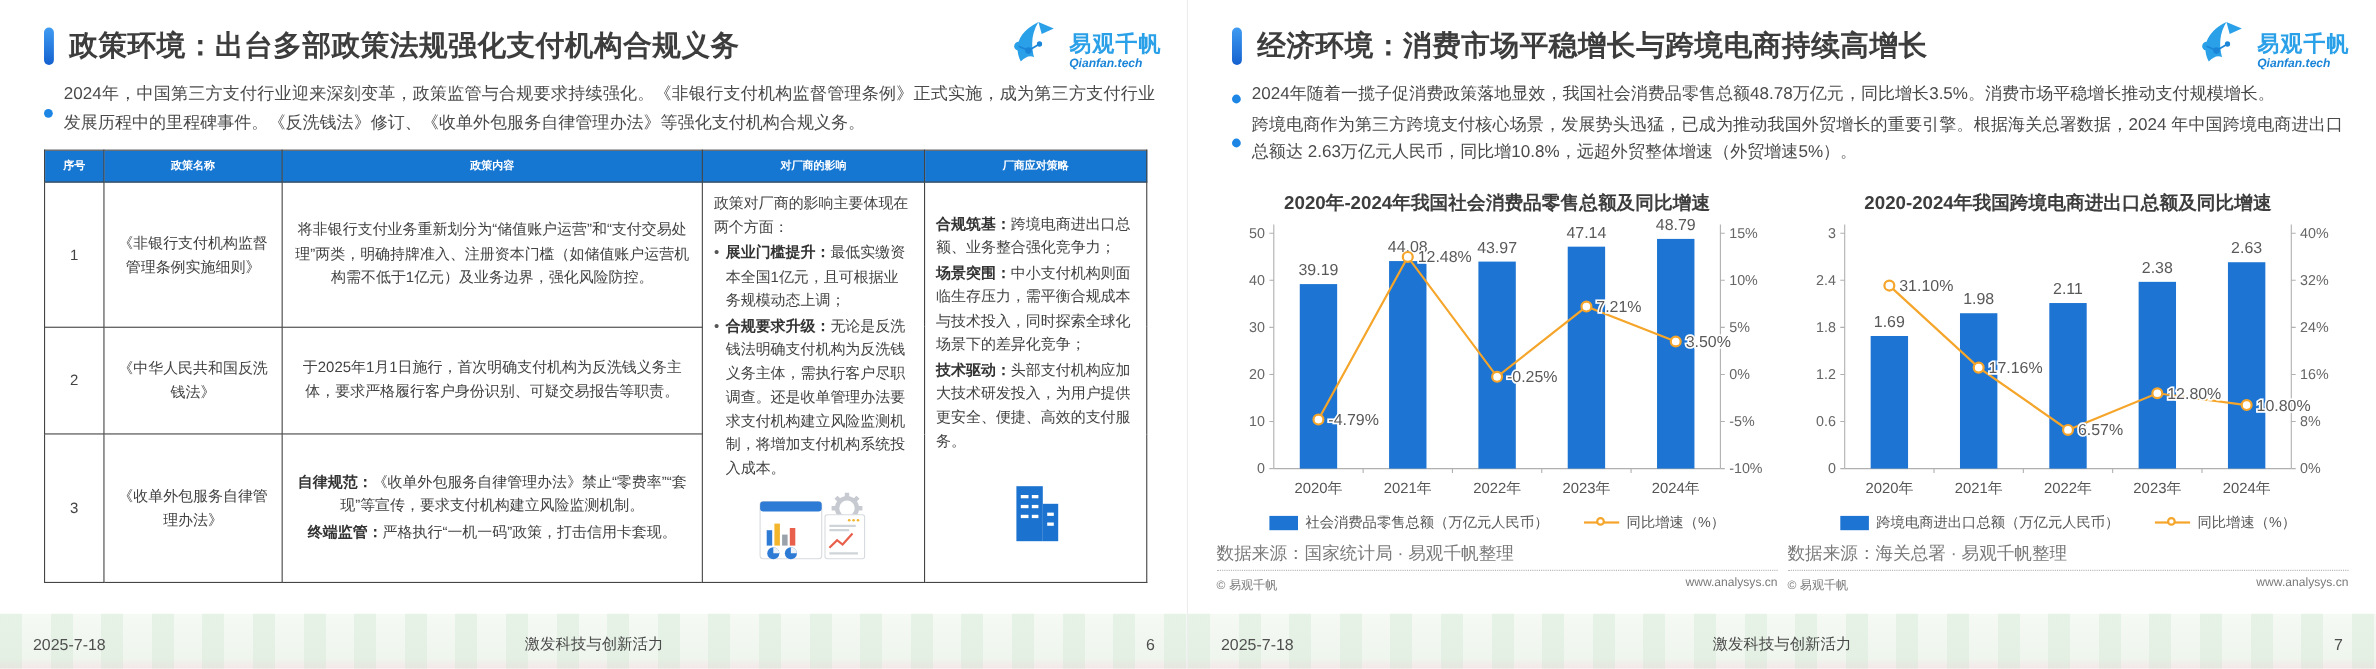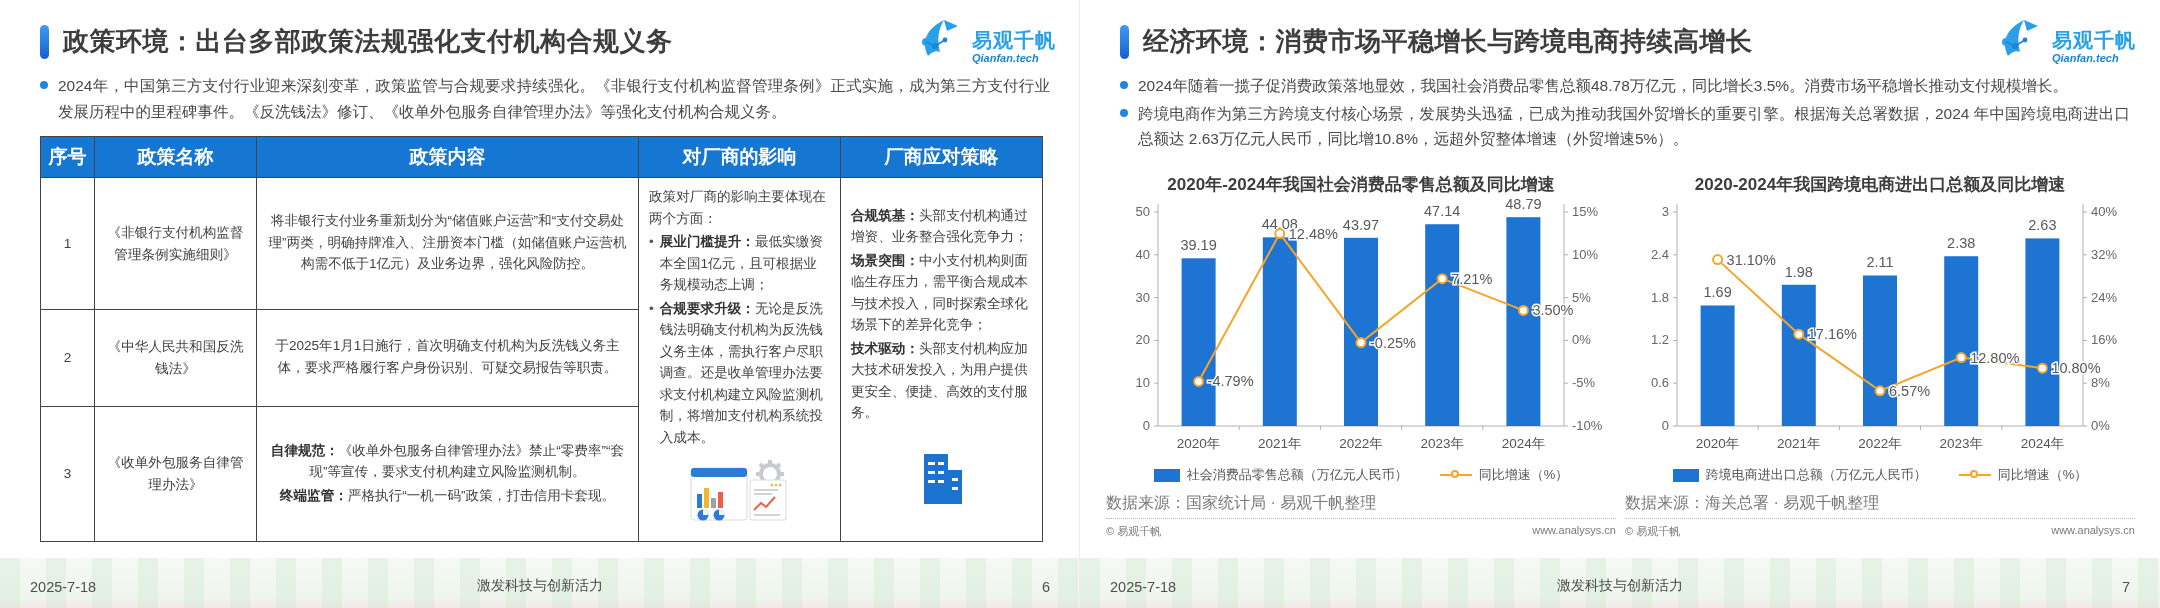--- a/index.html
+++ b/index.html
@@ -15,28 +15,28 @@
   .accent{width:9px;height:34px;border-radius:5px;background:linear-gradient(180deg,#3f9bf2,#1461cf);margin-right:14px;flex:none;}
   .title{font-size:26px;font-weight:bold;color:#3d3d3d;letter-spacing:.5px;white-space:nowrap;}
   .logo{position:absolute;right:-6px;top:-8px;display:flex;align-items:flex-end;}
   .logo svg{display:block;}
   .logo-txt{margin-left:6px;line-height:1;}
   .logo-name{font-size:20px;color:#2aa0e8;font-weight:bold;letter-spacing:1px;}
   .logo-sub{font-size:11px;color:#1b85d8;font-weight:bold;font-style:italic;margin-top:3px;}
 
   
   .bullets{margin:14px 30px 0 40px;}
-  .b-row{display:flex;margin-bottom:2px;}
+  .b-row{display:flex;margin-bottom:2px;align-items:center;}
   .b-dot{flex:none;width:8px;height:8px;border-radius:50%;background:#1d86e5;margin:8px 10px 0 0;}
   .b-txt{font-size:15.5px;line-height:1.66;color:#4a4a4a;text-align:justify;}
 
   
   .tbl-wrap{margin:12px 30px 0 40px;}
   table.policy{border-collapse:collapse;width:1002px;table-layout:fixed;}
-  table.policy th{background:#1677d2;color:#fff;font-size:19px;font-weight:bold;padding:7px 4px;border:1px solid #444;}
+  table.policy th{background:#1677d2;color:#fff;font-size:10px;font-weight:bold;padding:7px 4px;border:1px solid #444;}
   table.policy td{border:1px solid #444;font-size:13.6px;line-height:1.58;color:#424242;padding:8px 10px;vertical-align:middle;}
   td.c-no{text-align:center;}
   td.c-name{text-align:center;padding:8px 8px;}
   td.c-content{text-align:center;}
   td.c-merged{vertical-align:top;}
   .lead{font-weight:bold;color:#333;}
   .cell-p{margin:0 0 2px 0;}
   .imp-item{display:flex;margin-top:2px;}
   .imp-item::before{content:"•";flex:none;margin-right:6px;color:#555;}
   .cell-illus{text-align:center;margin-top:8px;}
@@ -150,21 +150,21 @@
                   <circle cx="88" cy="29" r="1.2" fill="#f2b52c"></circle>
                     <circle cx="92" cy="29" r="1.2" fill="#f2b52c"></circle>
                     <circle cx="84" cy="29" r="1.2" fill="#f2b52c"></circle>
                   <path d="M66 34 h24 M66 38 h18" stroke="#cfd4d9" stroke-width="2"></path>
                   <path d="M66 54 l7 -7 5 4 9 -10" stroke="#e8604c" stroke-width="2" fill="none"></path>
                   <path d="M66 59 h26" stroke="#cfd4d9" stroke-width="2"></path>
                 </svg>
               </div>
             </td>
             <td class="c-merged" rowspan="3">
-              <p class="cell-p"><span class="lead">合规筑基：</span><span>头部支付机构通过增资、业务整合强化竞争力；</span></p>
+              <p class="cell-p"><span class="lead">合规筑基：</span><span>跨境电商进出口总额、业务整合强化竞争力；</span></p>
               <p class="cell-p"><span class="lead">场景突围：</span><span>中小支付机构则面临生存压力，需平衡合规成本与技术投入，同时探索全球化场景下的差异化竞争；</span></p>
               <p class="cell-p"><span class="lead">技术驱动：</span><span>头部支付机构应加大技术研发投入，为用户提供更安全、便捷、高效的支付服务。</span></p>
               <div class="bldg-illus">
                 <svg width="54" height="58" viewBox="0 0 54 58">
                   <rect x="9" y="4" width="24" height="50" fill="#1b72cf"></rect>
                   <rect x="33" y="20" width="14" height="34" fill="#1b72cf"></rect>
                   <g fill="#ffffff">
                     <rect x="13" y="12" width="7" height="3"></rect>
                       <rect x="23" y="12" width="6" height="3"></rect>
                     <rect x="13" y="21" width="7" height="3"></rect>

